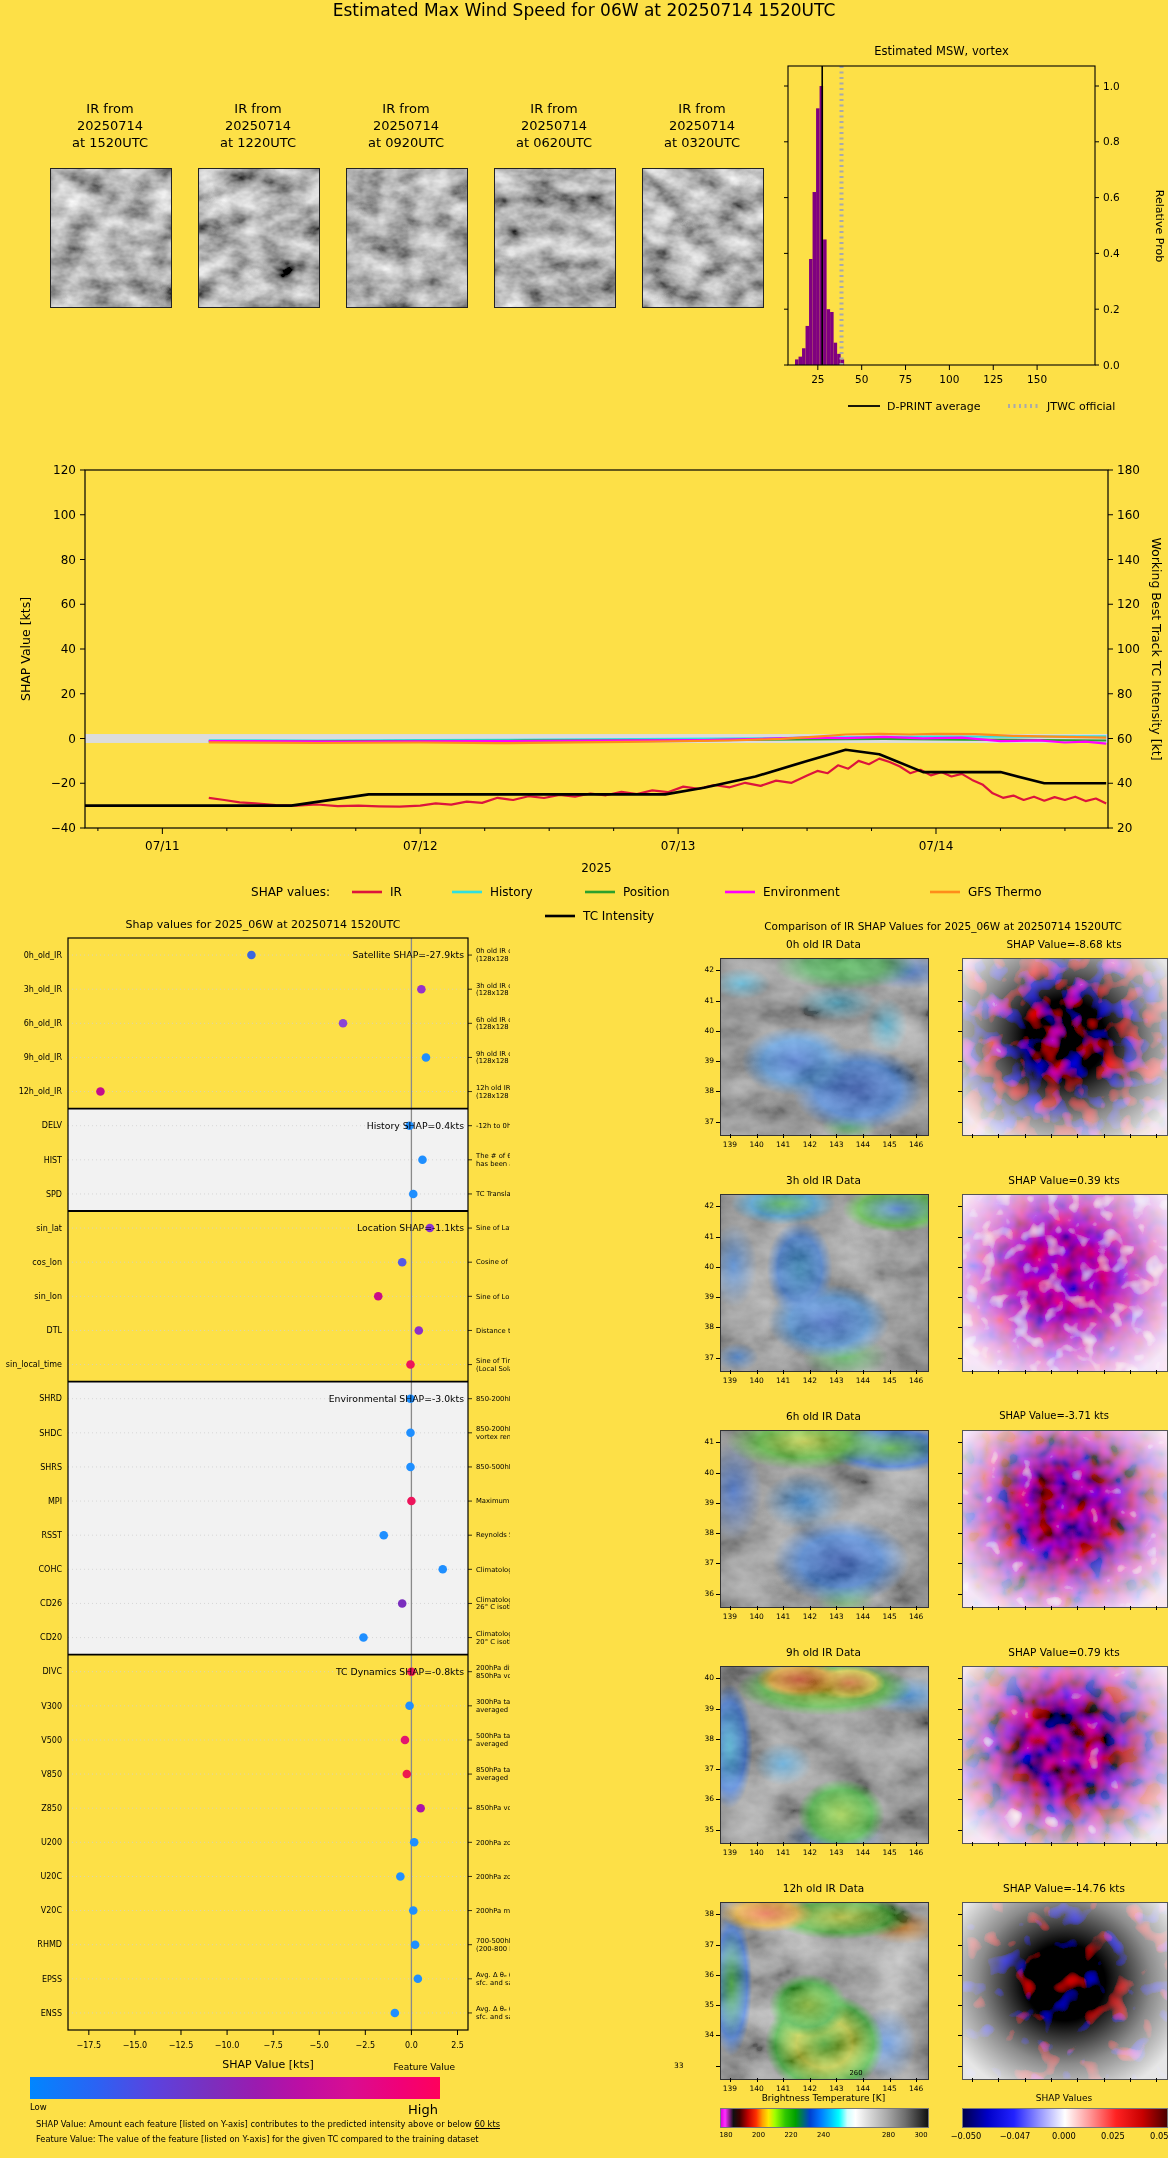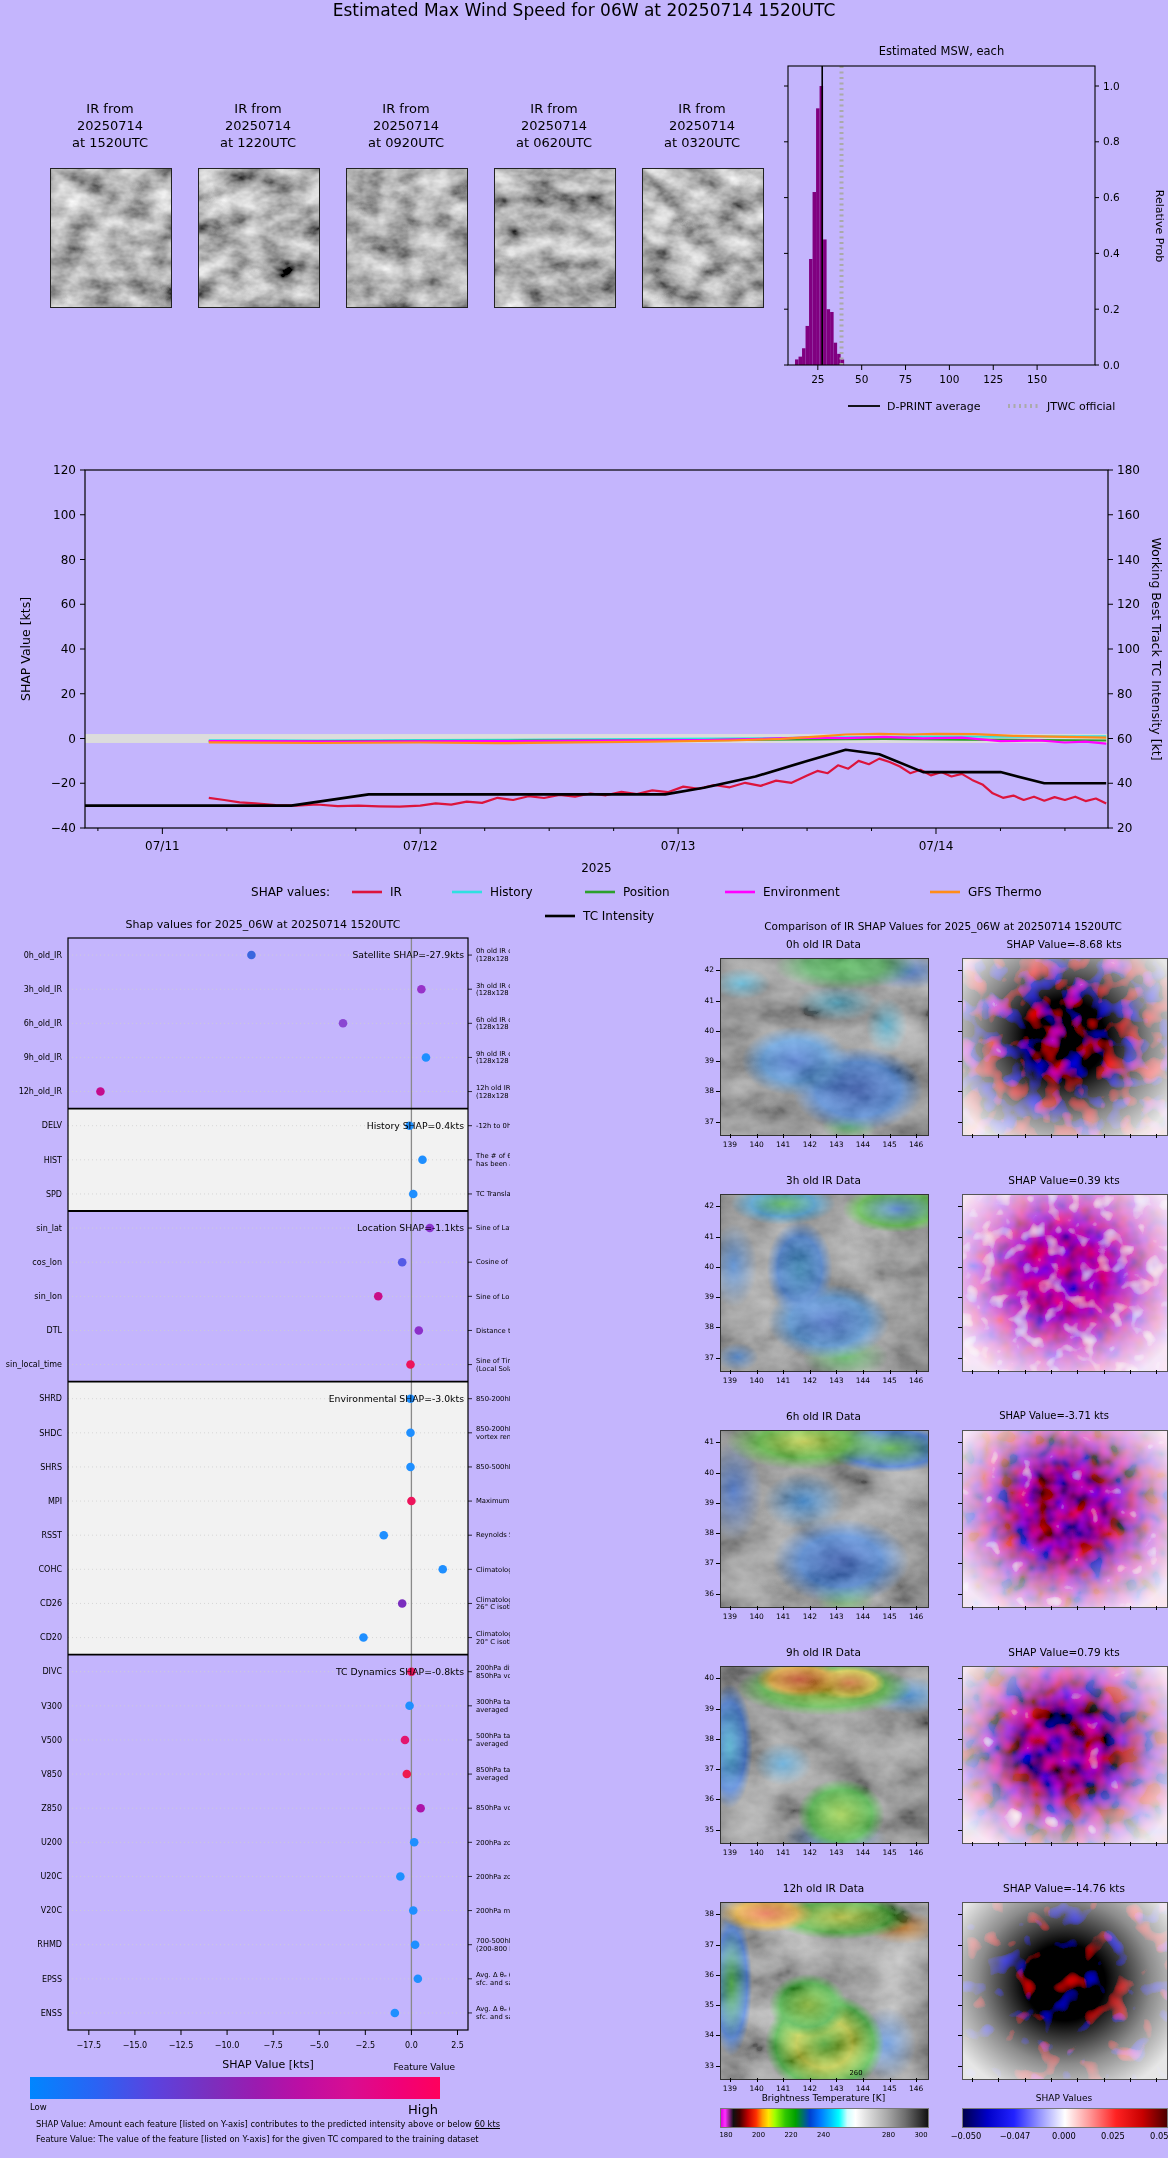--- a/index.html
+++ b/index.html
@@ -1,16 +1,16 @@
 <!DOCTYPE html>
 <html><head>
 <meta charset="utf-8">
 <style>
   html,body{margin:0;padding:0;background:#fff;}
-  #root{position:relative;width:1168px;height:2158px;background:#c4b5fd;font-family:"DejaVu Sans",sans-serif;color:#000;overflow:hidden;}
+  #root{position:relative;width:1168px;height:2158px;background:#fde047;font-family:"DejaVu Sans",sans-serif;color:#000;overflow:hidden;}
   .abs{position:absolute;}
   svg text{font-family:"DejaVu Sans",sans-serif;fill:#000;}
   #page-title{left:0;top:6;width:1168px;text-align:center;font-size:17px;}
   .sec-title{text-align:center;}
   .thumb-label{font-size:13px;line-height:1.32;text-align:center;}
   .thumb-img{border:1px solid #222;background:linear-gradient(105deg,#4a4a4a,#6f6f6f 35%,#525252 60%,#737373 82%,#464646);overflow:hidden;}
   .ir-map{border:1px solid #333;background-color:#8a8a8a;overflow:hidden;}
   .shap-map{border:1px solid #555;background:#fff;overflow:hidden;}
   .shap-fade{position:absolute;left:0;top:0;width:100%;height:100%;
     background:radial-gradient(ellipse at 50% 45%, rgba(255,255,255,0) 28%, rgba(255,255,255,0.55) 60%, rgba(255,255,255,0.9) 88%);}
@@ -175,21 +175,21 @@
       <div class="thumb-label abs" style="left:627px;top:100px;width:150px;">
         <div>IR from</div>
         <div>20250714</div>
         <div>at 0320UTC</div>
       </div>
       <div class="thumb-img abs" style="left:642px;top:168px;width:120px;height:138px;"><svg width="120" height="138">
           <rect x="0" y="0" width="120" height="138" filter="url(#fg4)"></rect>
         </svg></div>
     </div>
 
-  <div class="abs sec-title" style="left:788px;top:44px;width:307px;font-size:11.5px">Estimated MSW, each</div>
+  <div class="abs sec-title" style="left:788px;top:44px;width:307px;font-size:11.5px">Estimated MSW, vortex</div>
   <svg id="hist-svg" class="abs" style="left:760px;top:22px" width="408" height="412">
       <rect x="35.01714285714286" y="337.42" width="3.508571428571429" height="5.579999999999984" fill="#800080"></rect>
       <rect x="38.52571428571429" y="334.63" width="3.508571428571429" height="8.370000000000005" fill="#800080"></rect>
       <rect x="42.034285714285716" y="326.26" width="3.508571428571429" height="16.74000000000001" fill="#800080"></rect>
       <rect x="45.542857142857144" y="303.94" width="3.508571428571429" height="39.06" fill="#800080"></rect>
       <rect x="49.05142857142857" y="236.98000000000002" width="3.508571428571429" height="106.01999999999998" fill="#800080"></rect>
       <rect x="52.56" y="170.02" width="3.508571428571429" height="172.98" fill="#800080"></rect>
       <rect x="56.06857142857143" y="86.32" width="3.508571428571429" height="256.68" fill="#800080"></rect>
       <rect x="59.57714285714286" y="64" width="3.508571428571422" height="279" fill="#800080"></rect>
       <rect x="63.08571428571428" y="217.45" width="3.508571428571436" height="125.55000000000001" fill="#800080"></rect>
@@ -769,21 +769,21 @@
       <div class="abs tickdiv" style="left:448px;top:1039.592px;width:4px;height:1px;"></div>
       <div class="abs" style="left:164px;top:1064.864px;width:40px;text-align:right;font-size:7.5px;">36</div>
       <div class="abs tickdiv" style="left:206px;top:1069.864px;width:4px;height:1px;"></div>
       <div class="abs tickdiv" style="left:448px;top:1069.864px;width:4px;height:1px;"></div>
       <div class="abs" style="left:164px;top:1095.136px;width:40px;text-align:right;font-size:7.5px;">35</div>
       <div class="abs tickdiv" style="left:206px;top:1100.136px;width:4px;height:1px;"></div>
       <div class="abs tickdiv" style="left:448px;top:1100.136px;width:4px;height:1px;"></div>
       <div class="abs" style="left:164px;top:1125.408px;width:40px;text-align:right;font-size:7.5px;">34</div>
       <div class="abs tickdiv" style="left:206px;top:1130.408px;width:4px;height:1px;"></div>
       <div class="abs tickdiv" style="left:448px;top:1130.408px;width:4px;height:1px;"></div>
-      <div class="abs" style="left:164px;top:1155.68px;width:40px;text-align:right;font-size:7.5px;">33</div>
+      <div class="abs" style="left:164px;top:1155.68px;width:40px;font-size:7.5px;">33</div>
       <div class="abs tickdiv" style="left:206px;top:1160.68px;width:4px;height:1px;"></div>
       <div class="abs tickdiv" style="left:448px;top:1160.68px;width:4px;height:1px;"></div>
       <div class="abs tickdiv" style="left:220px;top:1173px;width:1px;height:4px;"></div>
       <div class="abs" style="left:208px;top:1179px;width:24px;text-align:center;font-size:7.5px;">139</div>
       <div class="abs tickdiv" style="left:462px;top:1173px;width:1px;height:4px;"></div>
       <div class="abs tickdiv" style="left:246.6px;top:1173px;width:1px;height:4px;"></div>
       <div class="abs" style="left:234.6px;top:1179px;width:24px;text-align:center;font-size:7.5px;">140</div>
       <div class="abs tickdiv" style="left:488.3px;top:1173px;width:1px;height:4px;"></div>
       <div class="abs tickdiv" style="left:273.2px;top:1173px;width:1px;height:4px;"></div>
       <div class="abs" style="left:261.2px;top:1179px;width:24px;text-align:center;font-size:7.5px;">141</div>

